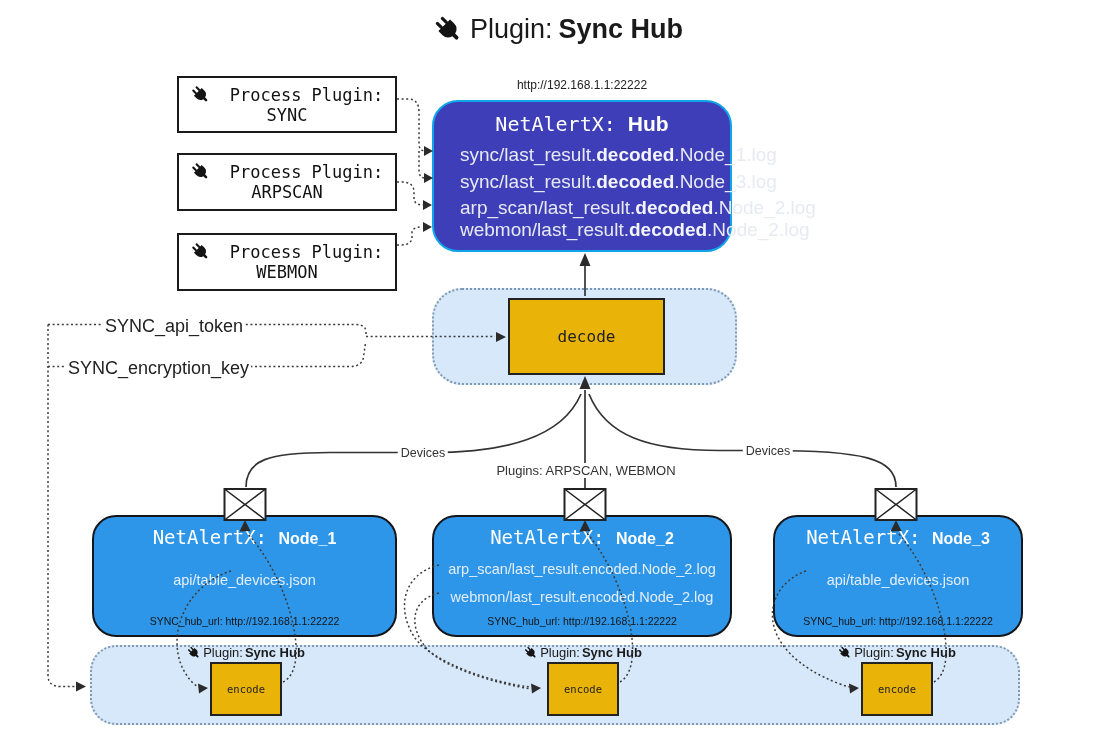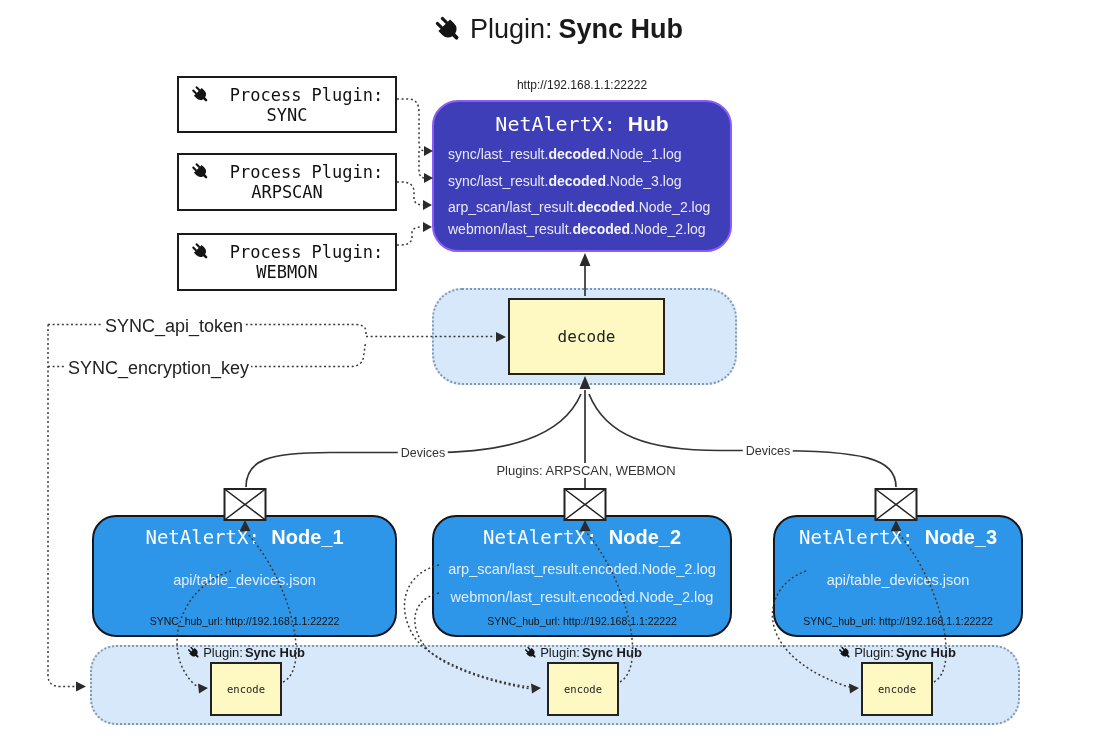--- a/index.html
+++ b/index.html
@@ -11,44 +11,44 @@
   .page-title b{font-weight:bold;}
   
   .pp-box{position:absolute;left:177px;width:220px;background:#fff;border:2px solid #1a1a1a;
           display:flex;flex-direction:column;align-items:center;justify-content:center;
           font-family:"DejaVu Sans Mono","Liberation Mono",monospace;font-size:17px;color:#111;
           box-sizing:border-box;z-index:2;}
   .pp-line1{display:flex;align-items:center;gap:19px;}
   
   .hub-url{position:absolute;top:78px;left:432px;width:300px;text-align:center;font-size:12px;color:#222;}
   .hub{position:absolute;left:432px;top:100px;width:300px;height:152px;background:#3E3EB8;
-       border:2px solid #8b5cf6;border-radius:26px;box-sizing:border-box;z-index:2;}
+       border:2px solid #0ea5e9;border-radius:26px;box-sizing:border-box;z-index:2;}
   .hub-title{position:absolute;top:10px;left:0;width:100%;text-align:center;color:#fff;
              font-family:"DejaVu Sans Mono","Liberation Mono",monospace;font-size:20px;}
   .hub-title b{font-family:"Liberation Sans",sans-serif;font-weight:bold;font-size:21px;}
-  .hub-log{position:absolute;left:14px;white-space:nowrap;font-size:14px;color:#e8eaf2;line-height:21px;}
+  .hub-log{position:absolute;left:26px;white-space:nowrap;font-size:19px;color:#e8eaf2;line-height:21px;}
   .hub-log b{font-weight:bold;color:#f4f5fa;}
   
   .band{position:absolute;background:#D6E8F9;border:2px dotted #8099B3;box-sizing:border-box;z-index:1;}
   .decode-band{left:432px;top:288px;width:305px;height:97px;border-radius:30px;}
-  .white-box{position:absolute;background:#fef9c3;border:2px solid #222;box-sizing:border-box;
+  .white-box{position:absolute;background:#eab308;border:2px solid #222;box-sizing:border-box;
              display:flex;align-items:center;justify-content:center;
              font-family:"DejaVu Sans Mono","Liberation Mono",monospace;color:#222;z-index:3;}
   .decode-box{left:508px;top:298px;width:157px;height:77px;font-size:16px;}
   
   .setting-label{position:absolute;font-size:18px;color:#222;background:#fff;padding:0 2px;z-index:20;}
   
   .edge-label{position:absolute;font-size:12.5px;color:#333;background:#fff;padding:0 3px;
               transform:translateX(-50%);z-index:20;white-space:nowrap;}
   
   .node{position:absolute;top:515px;height:122px;background:#2E96E8;border:2px solid #15151c;
         border-radius:24px;box-sizing:border-box;z-index:2;}
   .node-title{position:absolute;top:9px;left:0;width:100%;text-align:center;color:#fff;
               font-family:"DejaVu Sans Mono","Liberation Mono",monospace;font-size:19px;}
-  .node-title b{font-family:"Liberation Sans",sans-serif;font-weight:bold;font-size:20px;}
+  .node-title b{font-family:"Liberation Sans",sans-serif;font-weight:bold;font-size:16px;}
   .node-file{position:absolute;left:0;width:100%;text-align:center;font-size:14.5px;
              color:#e3eefc;line-height:22px;white-space:nowrap;}
   .node-url{position:absolute;bottom:8px;left:0;width:100%;text-align:center;font-size:10.5px;
             color:#141414;z-index:20;}
   
   .encode-band{left:90px;top:645px;width:930px;height:80px;border-radius:26px;}
   .encode-group{position:absolute;top:662px;width:72px;height:54px;z-index:3;}
   .encode-label{position:absolute;top:-17px;left:50%;transform:translateX(-50%);
                 display:flex;align-items:center;gap:2px;font-size:13px;color:#1a1a1a;
                 white-space:nowrap;background:transparent;z-index:20;}

